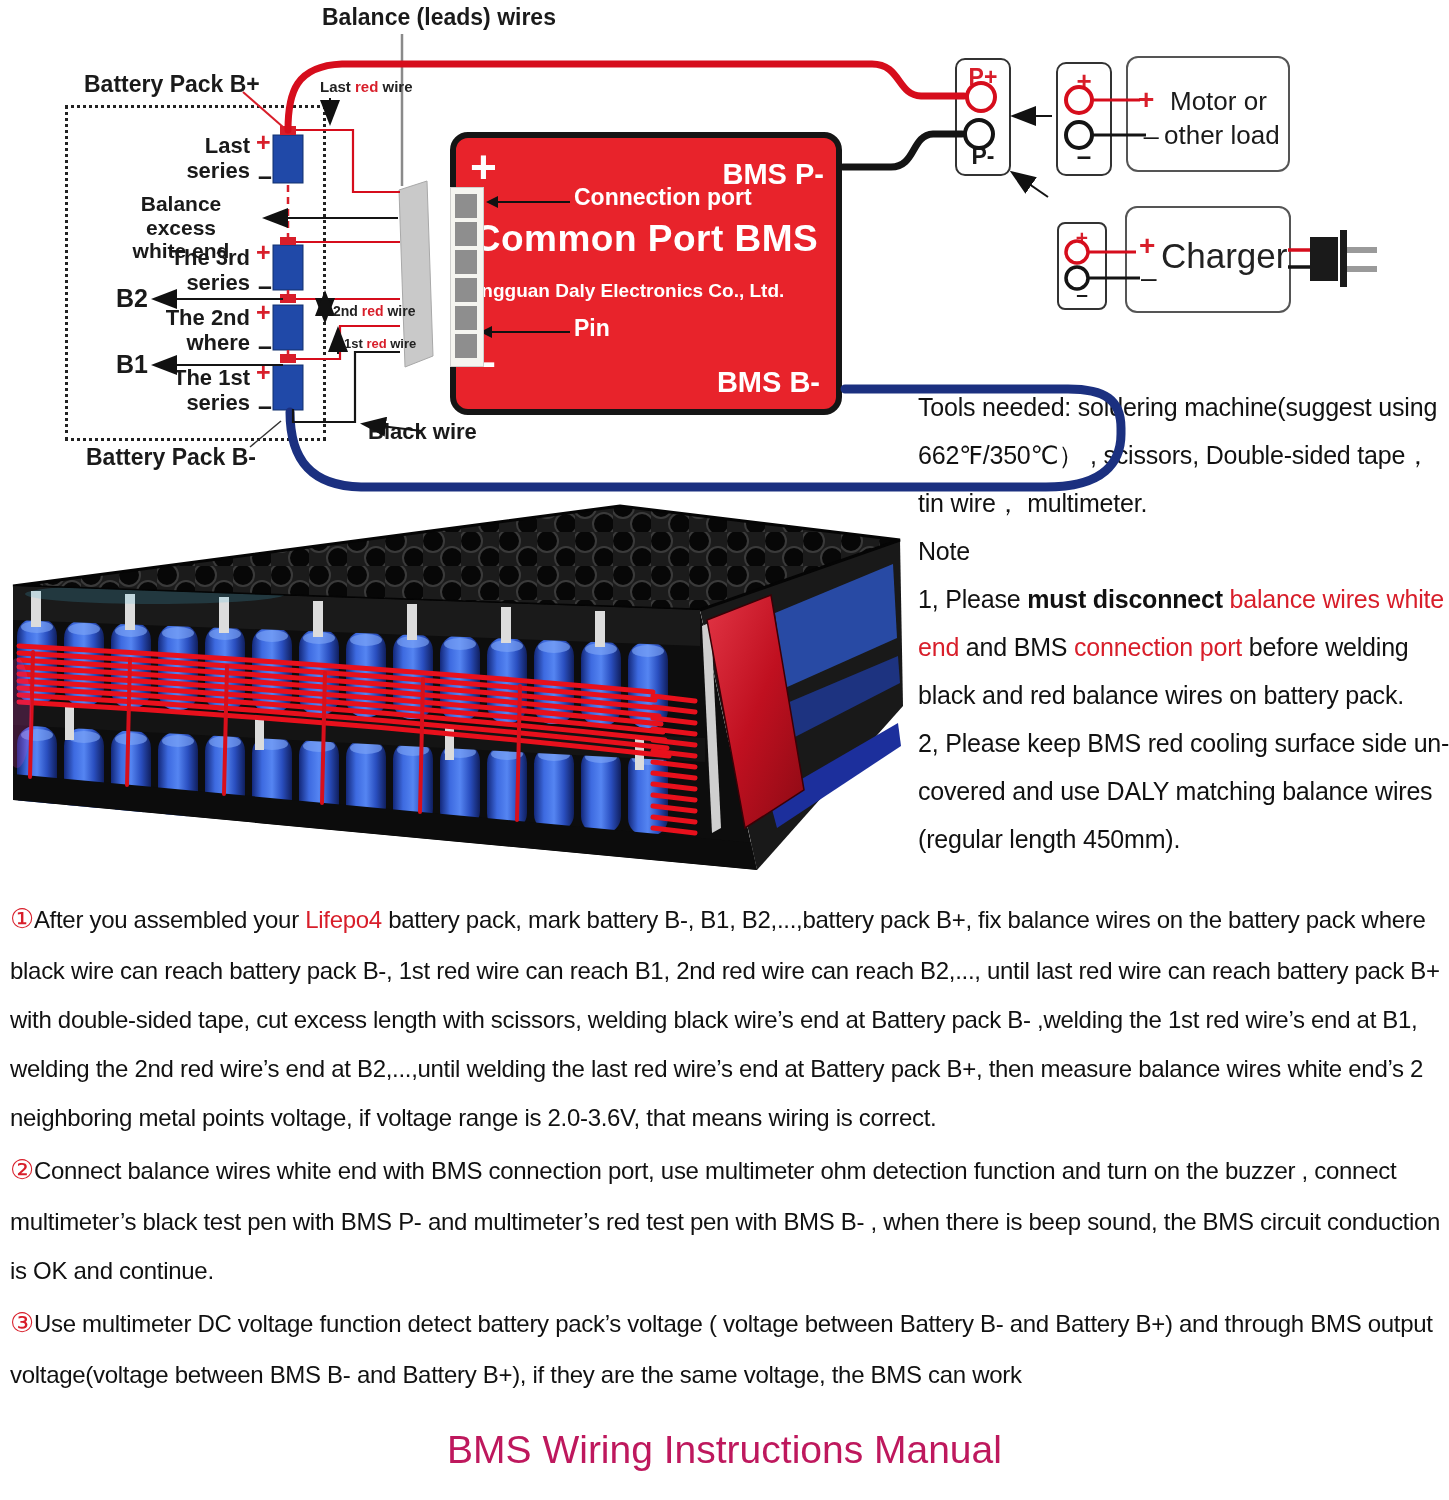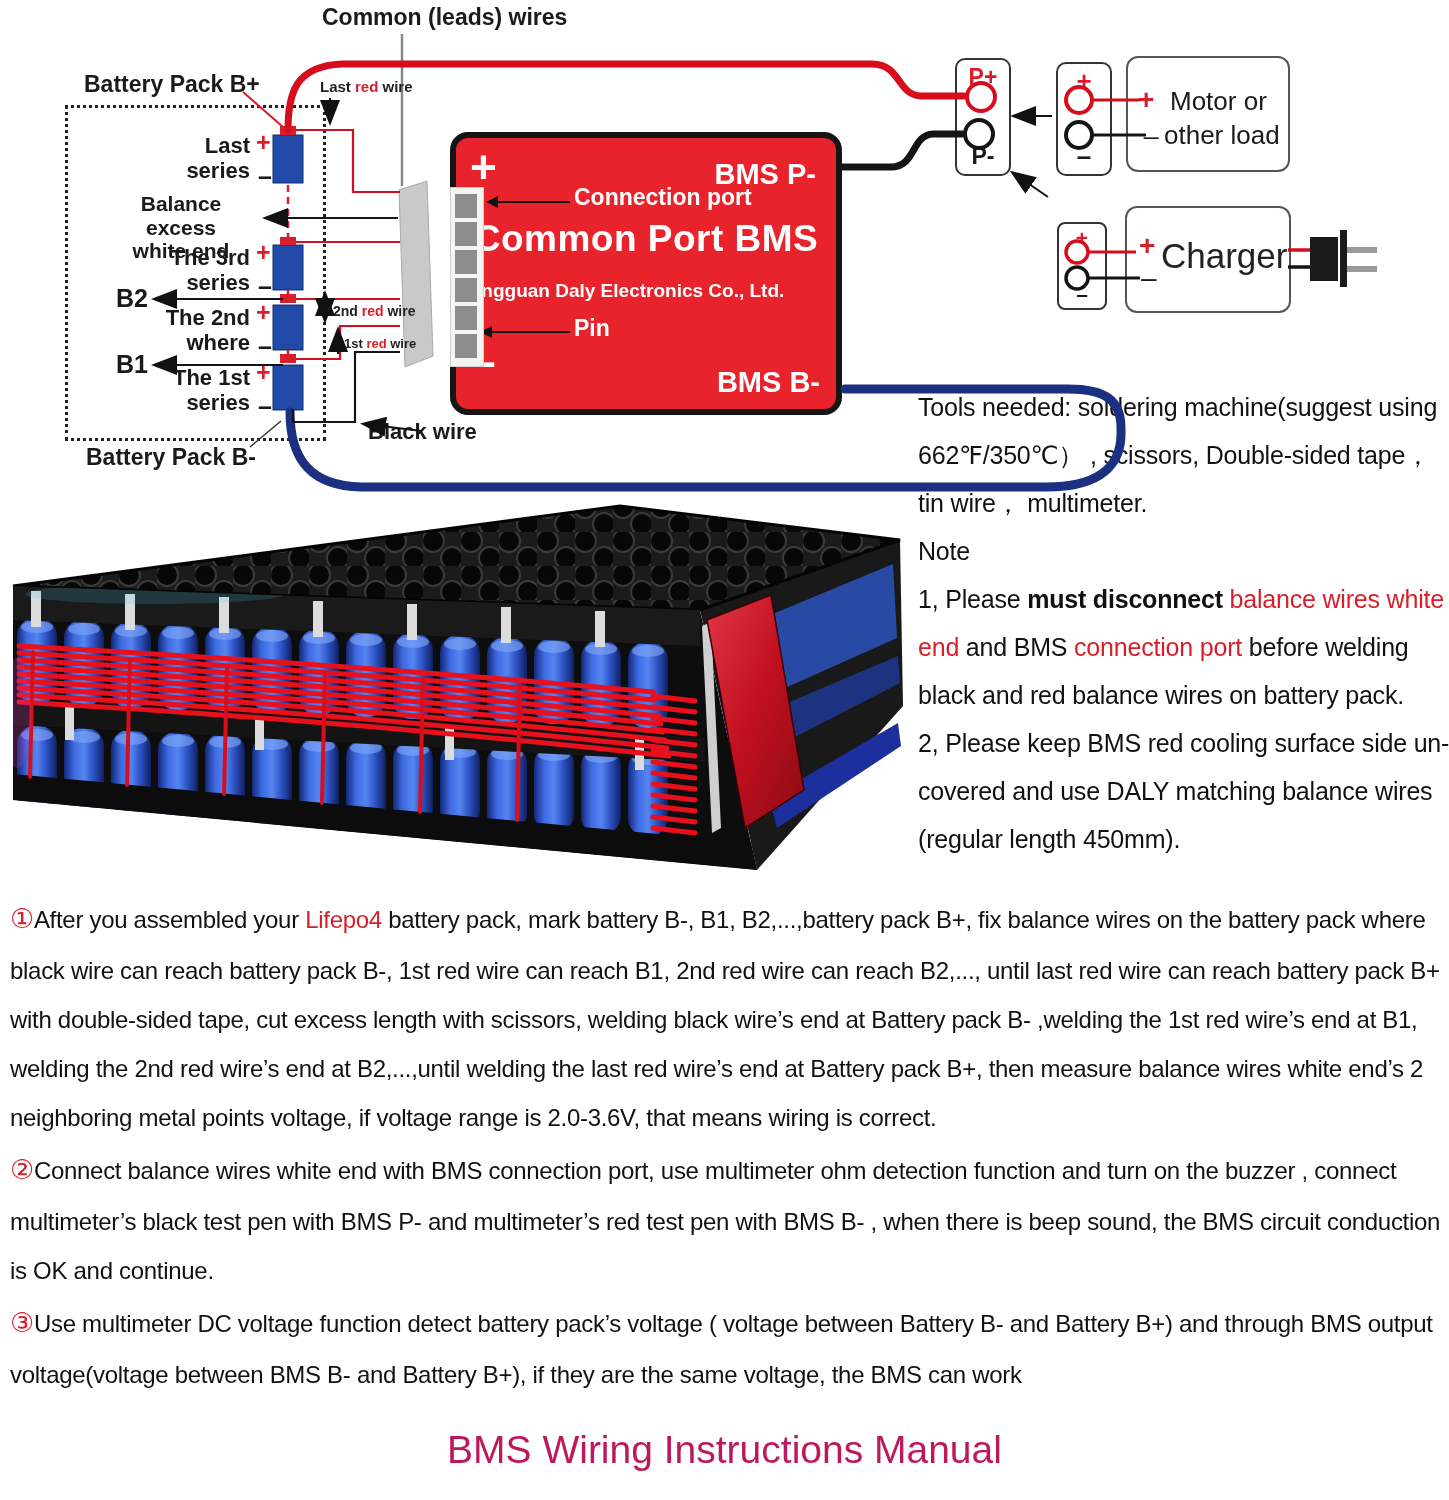--- a/index.html
+++ b/index.html
@@ -10,21 +10,21 @@
   .wires{position:absolute;left:0;top:0;width:1449px;height:500px;z-index:6;pointer-events:none;}
   .z3{z-index:3;}
   
   .packbox{position:absolute;left:65px;top:105px;width:255px;height:330px;border:3px dotted #222;z-index:1;}
   
   .bms{position:absolute;left:450px;top:132px;width:380px;height:271px;background:#e8232b;
        border:6px solid #151515;border-radius:18px;z-index:2;}
   .bms span{position:absolute;color:#fff;font-weight:bold;}
   .bms .plus{left:14px;top:2px;font-size:46px;}
   .bms .minus{left:14px;top:196px;font-size:46px;}
-  .bms .plabel{right:20px;top:20px;font-size:29px;margin-left:33px;}
+  .bms .plabel{right:12px;top:20px;font-size:29px;margin-left:33px;}
   .bms .blabel{right:16px;top:228px;font-size:29px;}
   .bms .cport{left:118px;top:46px;font-size:23px;}
   .bms .title{left:0;right:0;top:80px;text-align:center;font-size:37px;letter-spacing:0.5px;}
   .bms .company{left:0;right:0;top:142px;font-size:19px;}
   .bms .pin{left:118px;top:177px;font-size:23px;}
   .bms .aline{position:absolute;height:0;border-top:2px solid #111;}
   .bms .atri{position:absolute;width:0;height:0;border-top:6px solid transparent;border-bottom:6px solid transparent;border-right:12px solid #111;}
   .port{position:absolute;left:-6px;top:49px;width:32px;height:178px;background:#f5f5f0;border:1px solid #cfcfcd;}
   .port i{position:absolute;left:4px;width:22px;height:24px;background:#8e8e8e;}
   
@@ -120,21 +120,21 @@
     <g>
       <line x1="1288" y1="250" x2="1312" y2="250" stroke="#d60d1c" stroke-width="3.5"></line>
       <line x1="1288" y1="267" x2="1312" y2="267" stroke="#141414" stroke-width="3.5"></line>
       <rect x="1310" y="237" width="28" height="44" fill="#1a1a1a"></rect>
       <rect x="1340" y="230" width="7" height="57" fill="#1a1a1a"></rect>
       <rect x="1347" y="247" width="30" height="6" fill="#9a9a9a"></rect>
       <rect x="1347" y="266" width="30" height="6" fill="#9a9a9a"></rect>
     </g>
   </svg>
 
-  <div class="lbl z3" style="left:322px;top:5px;font-size:23px;">Common (leads) wires</div>
+  <div class="lbl z3" style="left:322px;top:5px;font-size:23px;">Balance (leads) wires</div>
   <div class="lbl z3" style="left:84px;top:72px;font-size:23px;">Battery Pack B+</div>
   <div class="small-tag" style="left:320px;top:78px;font-size:15px;"><span>Last </span><span class="red">red</span><span> wire</span></div>
 
   <div class="packbox"></div>
 
   <div class="lbl z3" style="left:140px;top:134px;width:110px;text-align:right;font-size:22px;">Last
 series</div>
   <div class="lbl z3 red" style="left:256px;top:128px;font-size:25px;">+</div>
   <div class="lbl z3" style="left:258px;top:162px;font-size:25px;">–</div>
 

